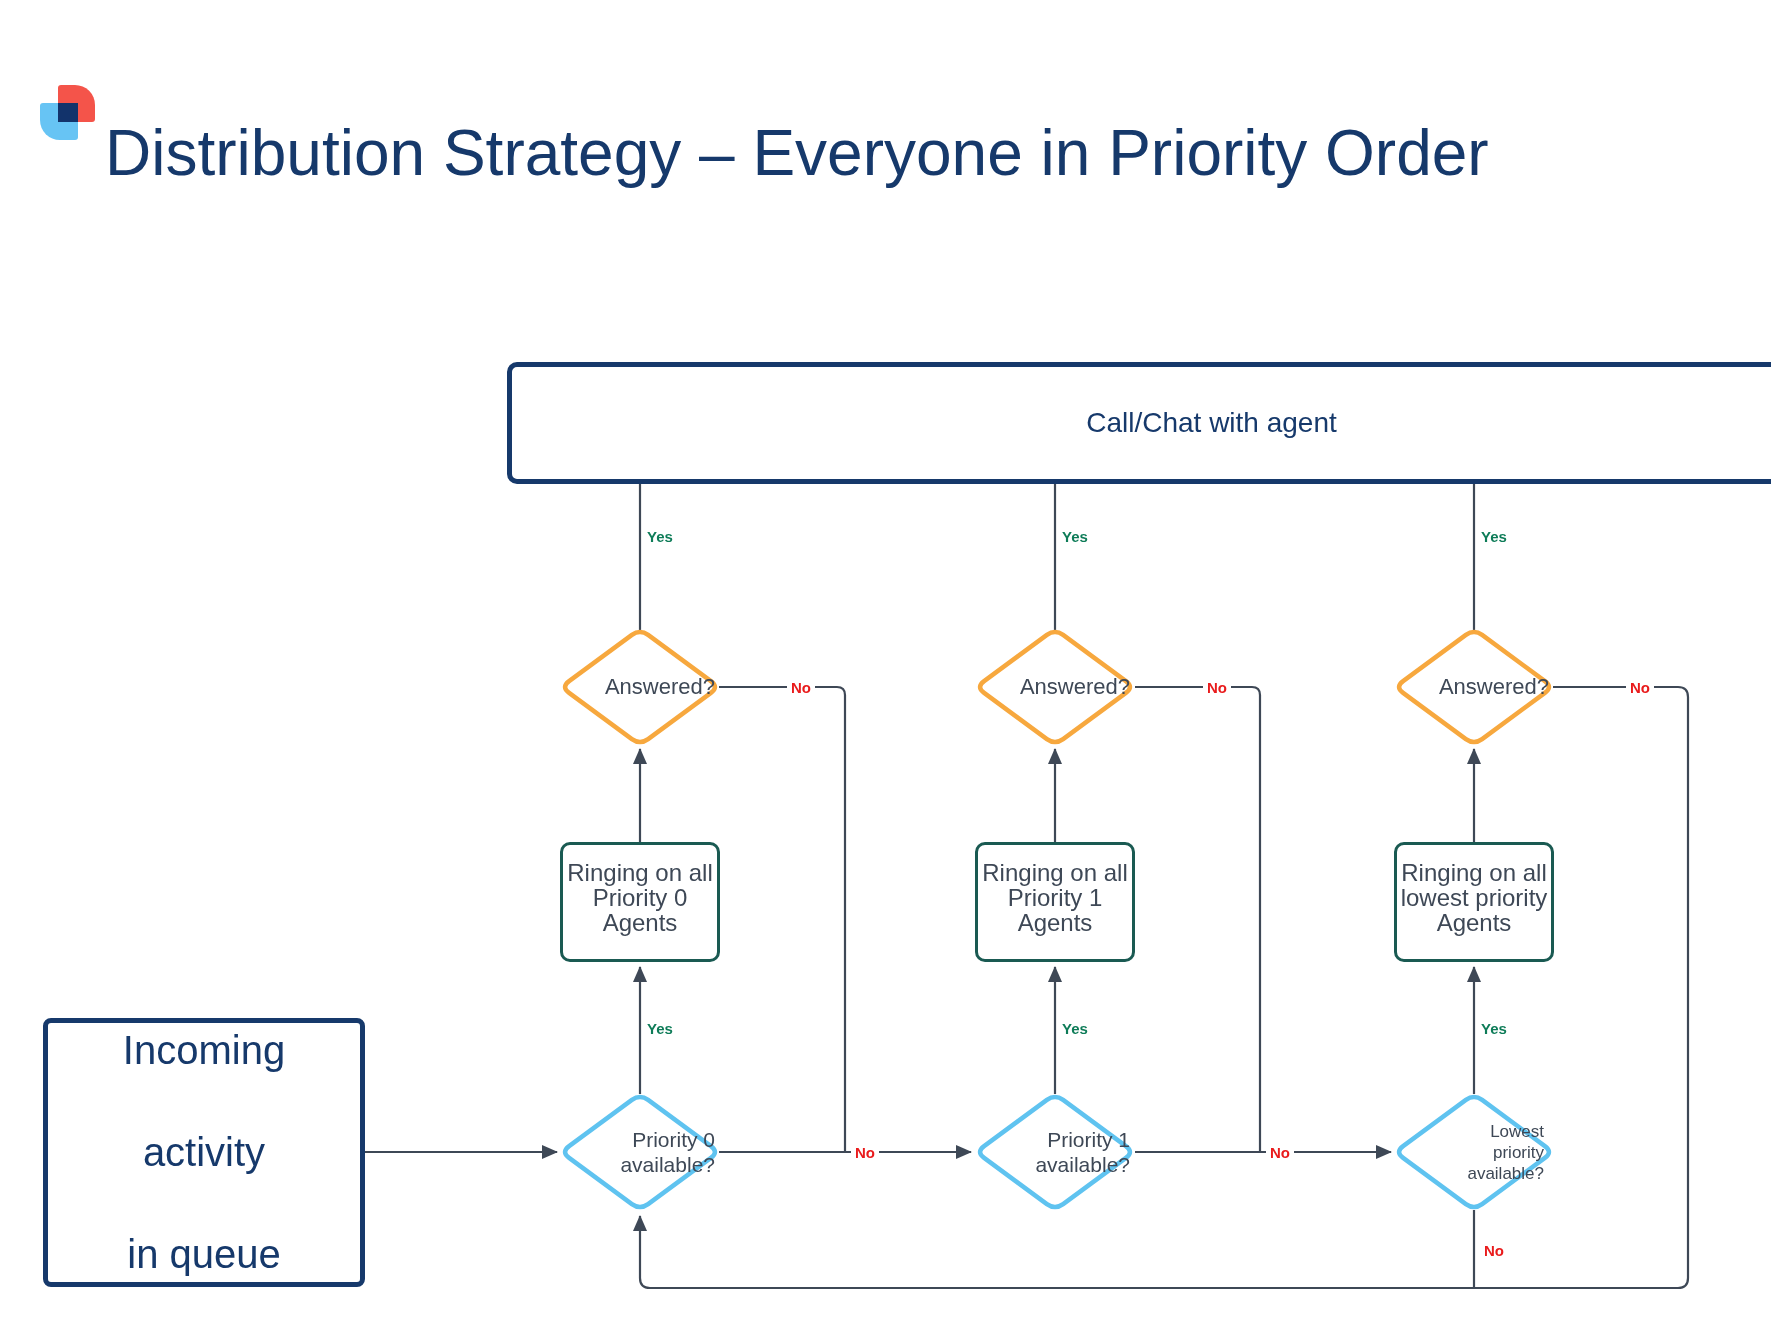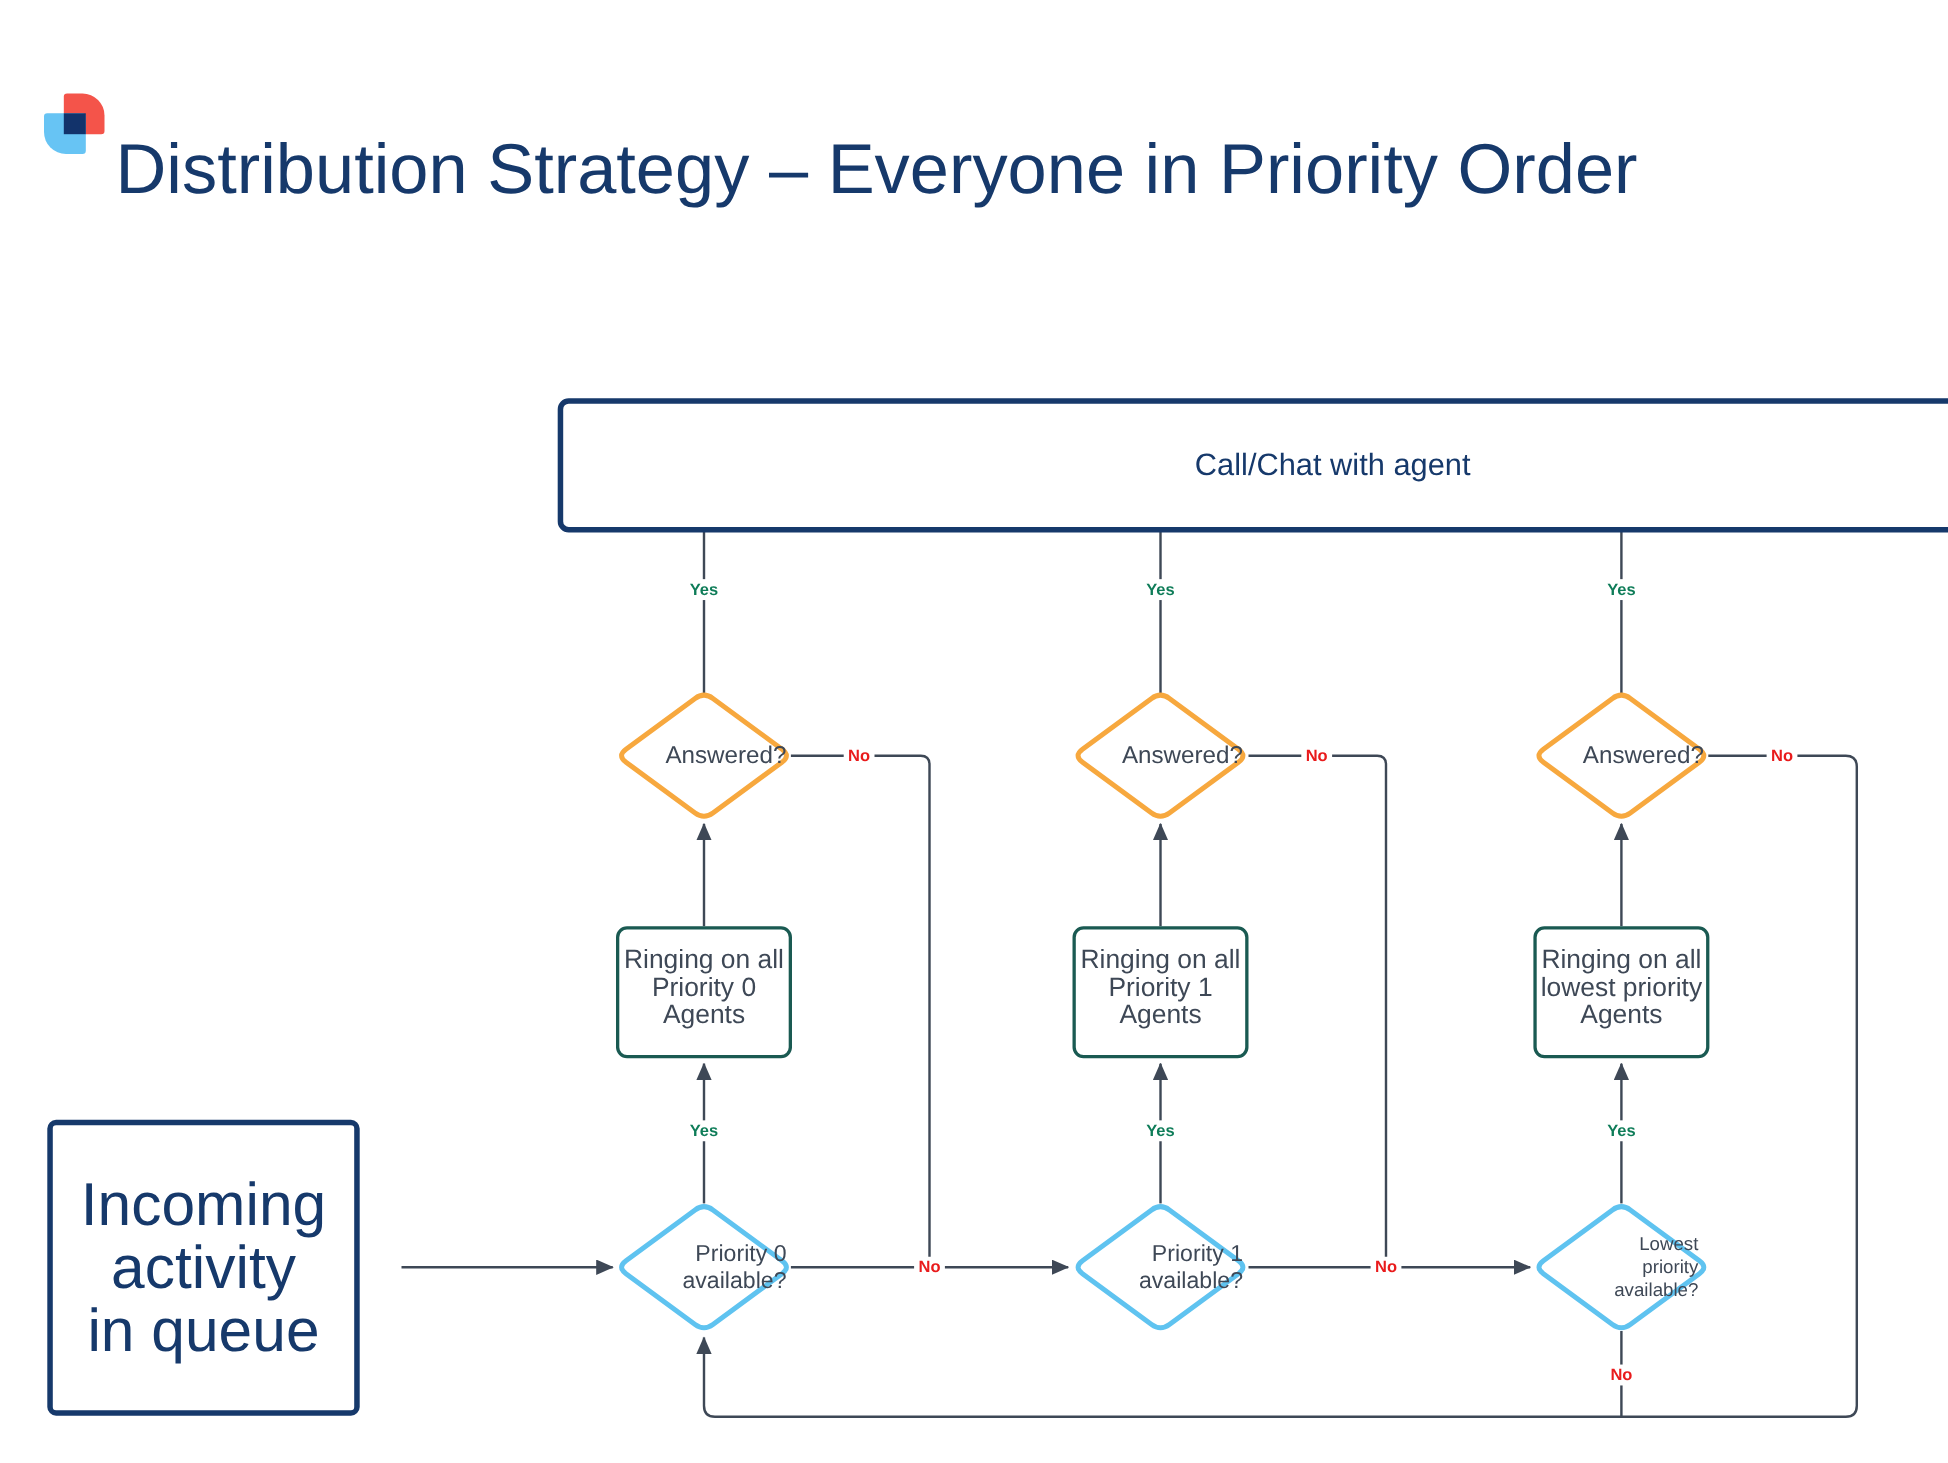--- a/index.html
+++ b/index.html
@@ -31,28 +31,28 @@
   .diamond{fill:#ffffff;stroke-width:4.5px;}
   .diamond.answered{stroke:var(--orange);}
   .diamond.available{stroke:var(--ltblue);}
 
   .node{position:absolute;box-sizing:border-box;display:flex;flex-direction:column;align-items:center;justify-content:center;text-align:center;background:#fff;}
   .top-box{left:507px;top:323px;width:1409px;height:122px;border:5px solid var(--navy);border-radius:10px;color:var(--navy);font-size:28px;margin-top:39px;}
   .ringing-box{top:842px;width:160px;height:120px;border:3.5px solid var(--teal);border-radius:10px;color:var(--slate);font-size:24px;line-height:25px;padding-bottom:10px;}
   .ringing-1{left:560px;}
   .ringing-2{left:975px;}
   .ringing-3{left:1394px;}
-  .incoming-box{left:43px;top:1018px;width:284px;height:269px;border:5px solid var(--navy);border-radius:8px;color:var(--navy);font-size:55px;line-height:57px;}
+  .incoming-box{left:43px;top:1018px;width:322px;height:269px;border:5px solid var(--navy);border-radius:8px;color:var(--navy);font-size:40px;line-height:57px;gap:45px;}
 
   .dtext{position:absolute;text-align:right;color:var(--slate);background:transparent;transform:translate(-50%,-50%);}
   .dtext.answered-text{font-size:22px;line-height:26px;width:150px;}
   .dtext.avail-text{font-size:21px;line-height:25px;width:150px;}
   .dtext.avail-text-small{font-size:17px;line-height:21px;width:140px;}
 
-  .lbl{position:absolute;transform:translate(-50%,-50%);font-size:15px;font-weight:bold;background:#ffffff;padding:1px 4px;white-space:nowrap;}
+  .lbl{position:absolute;transform:translate(-50%,-50%);font-size:15px;font-weight:bold;background:#ffffff;padding:1px 4px;white-space:nowrap;margin-left:20px;}
   .lbl.yes{color:var(--green);}
   .lbl.no{color:var(--red);}
 </style>
 </head>
 <body>
 
 <div id="canvas">
 
   <div>
     <div class="logo-part logo-red"></div>

